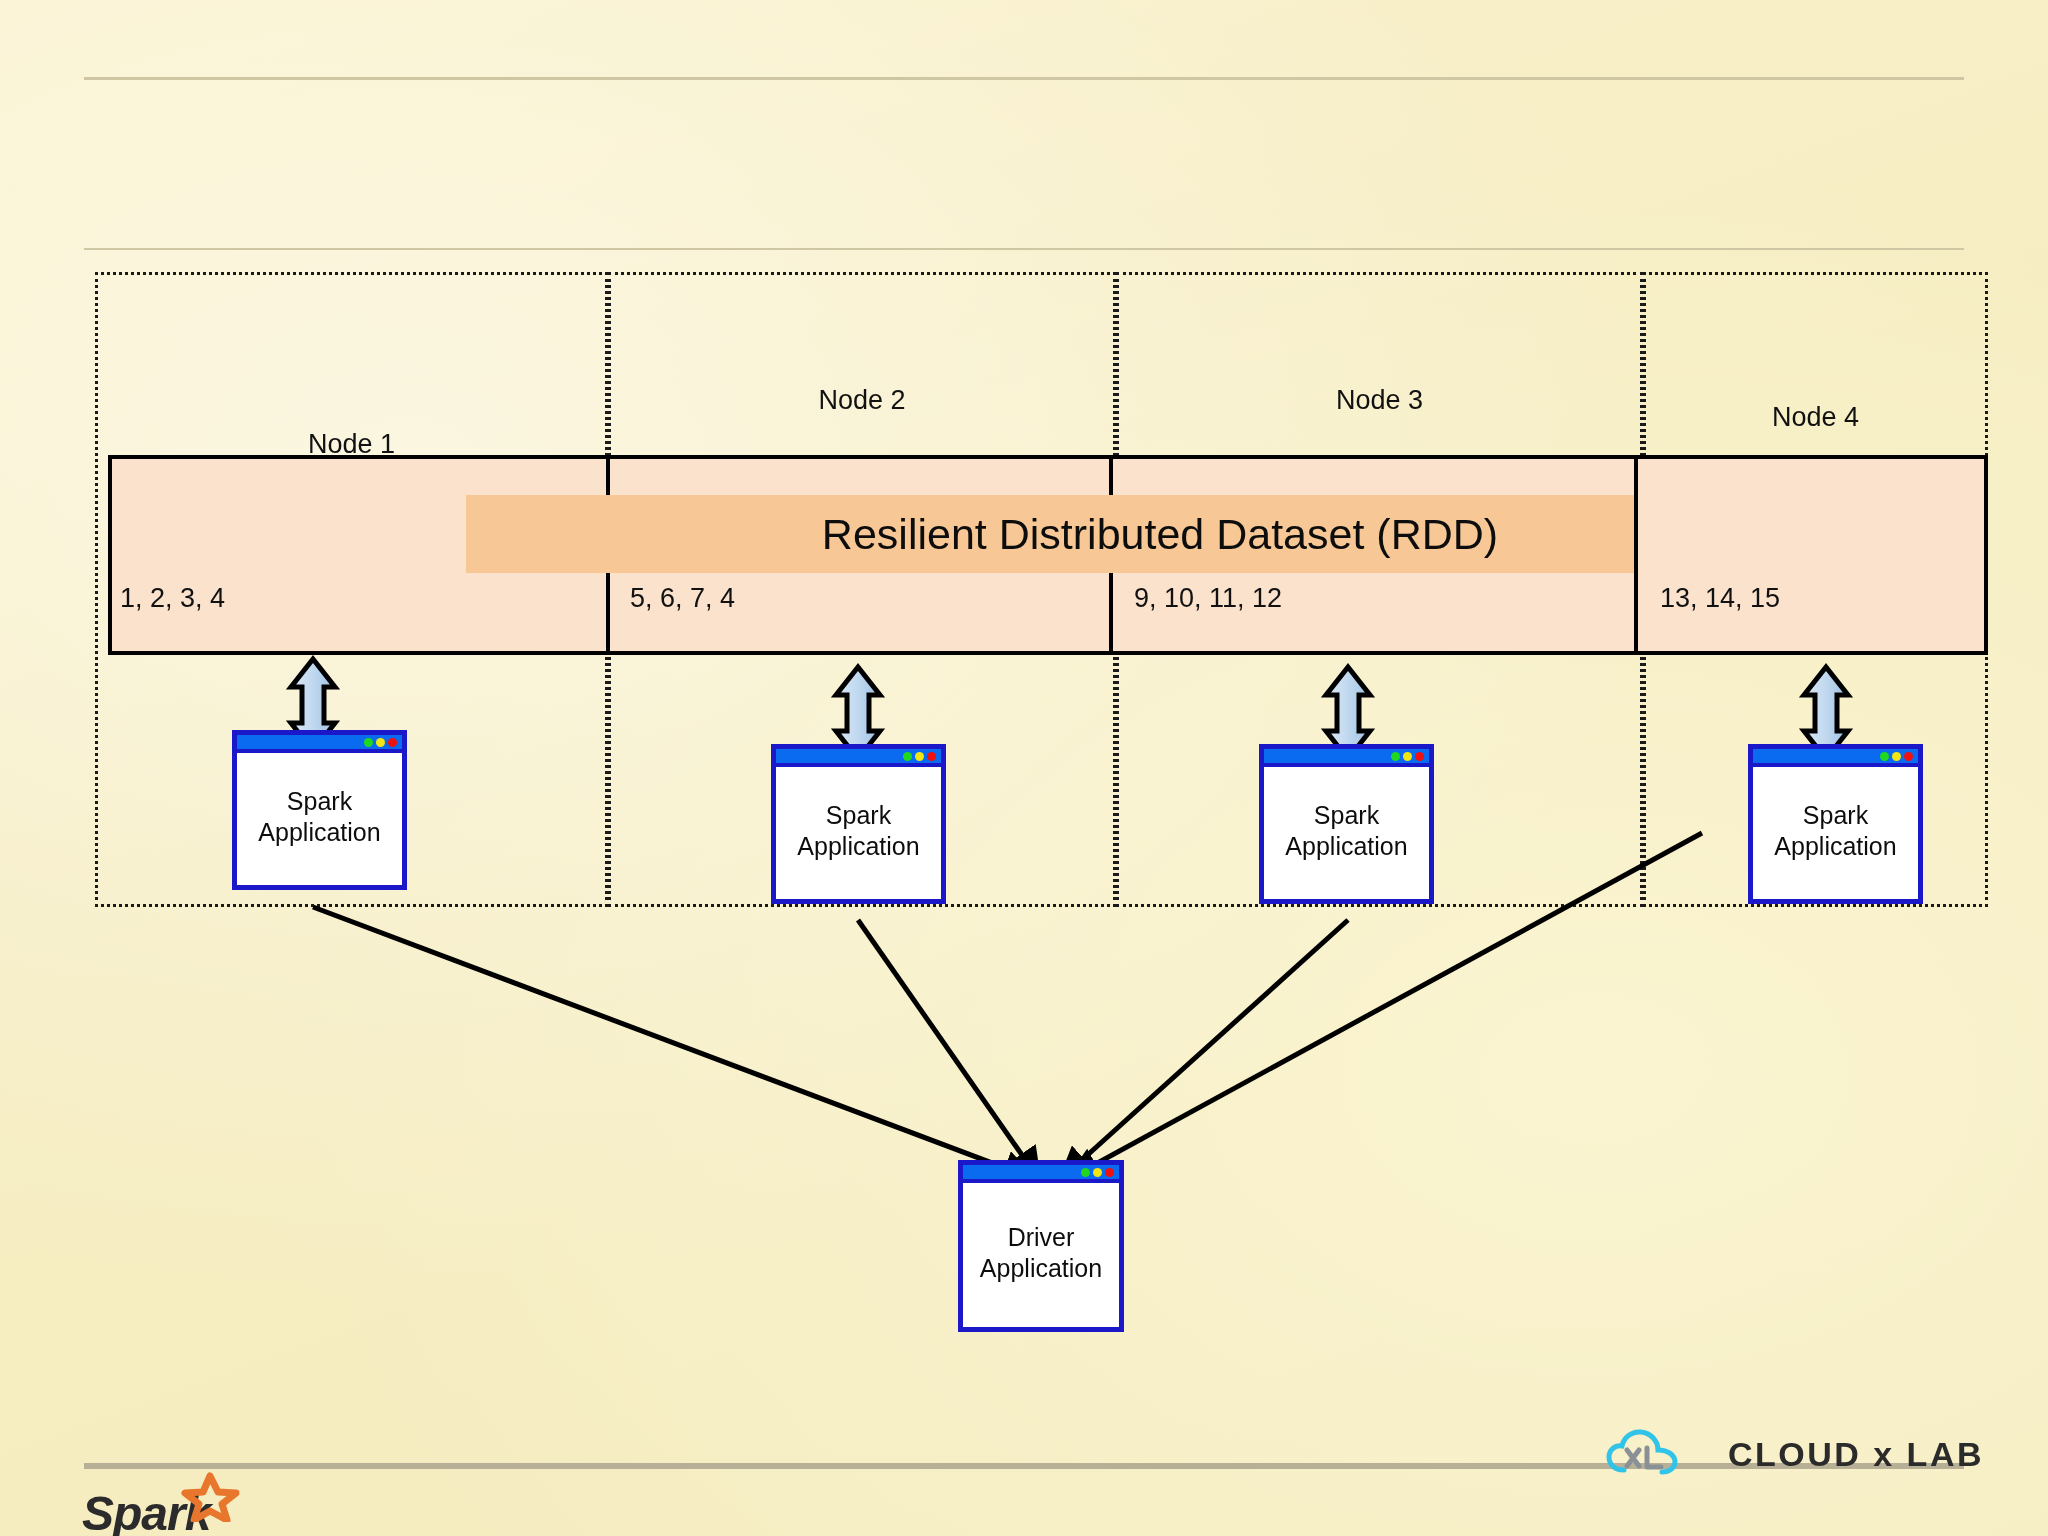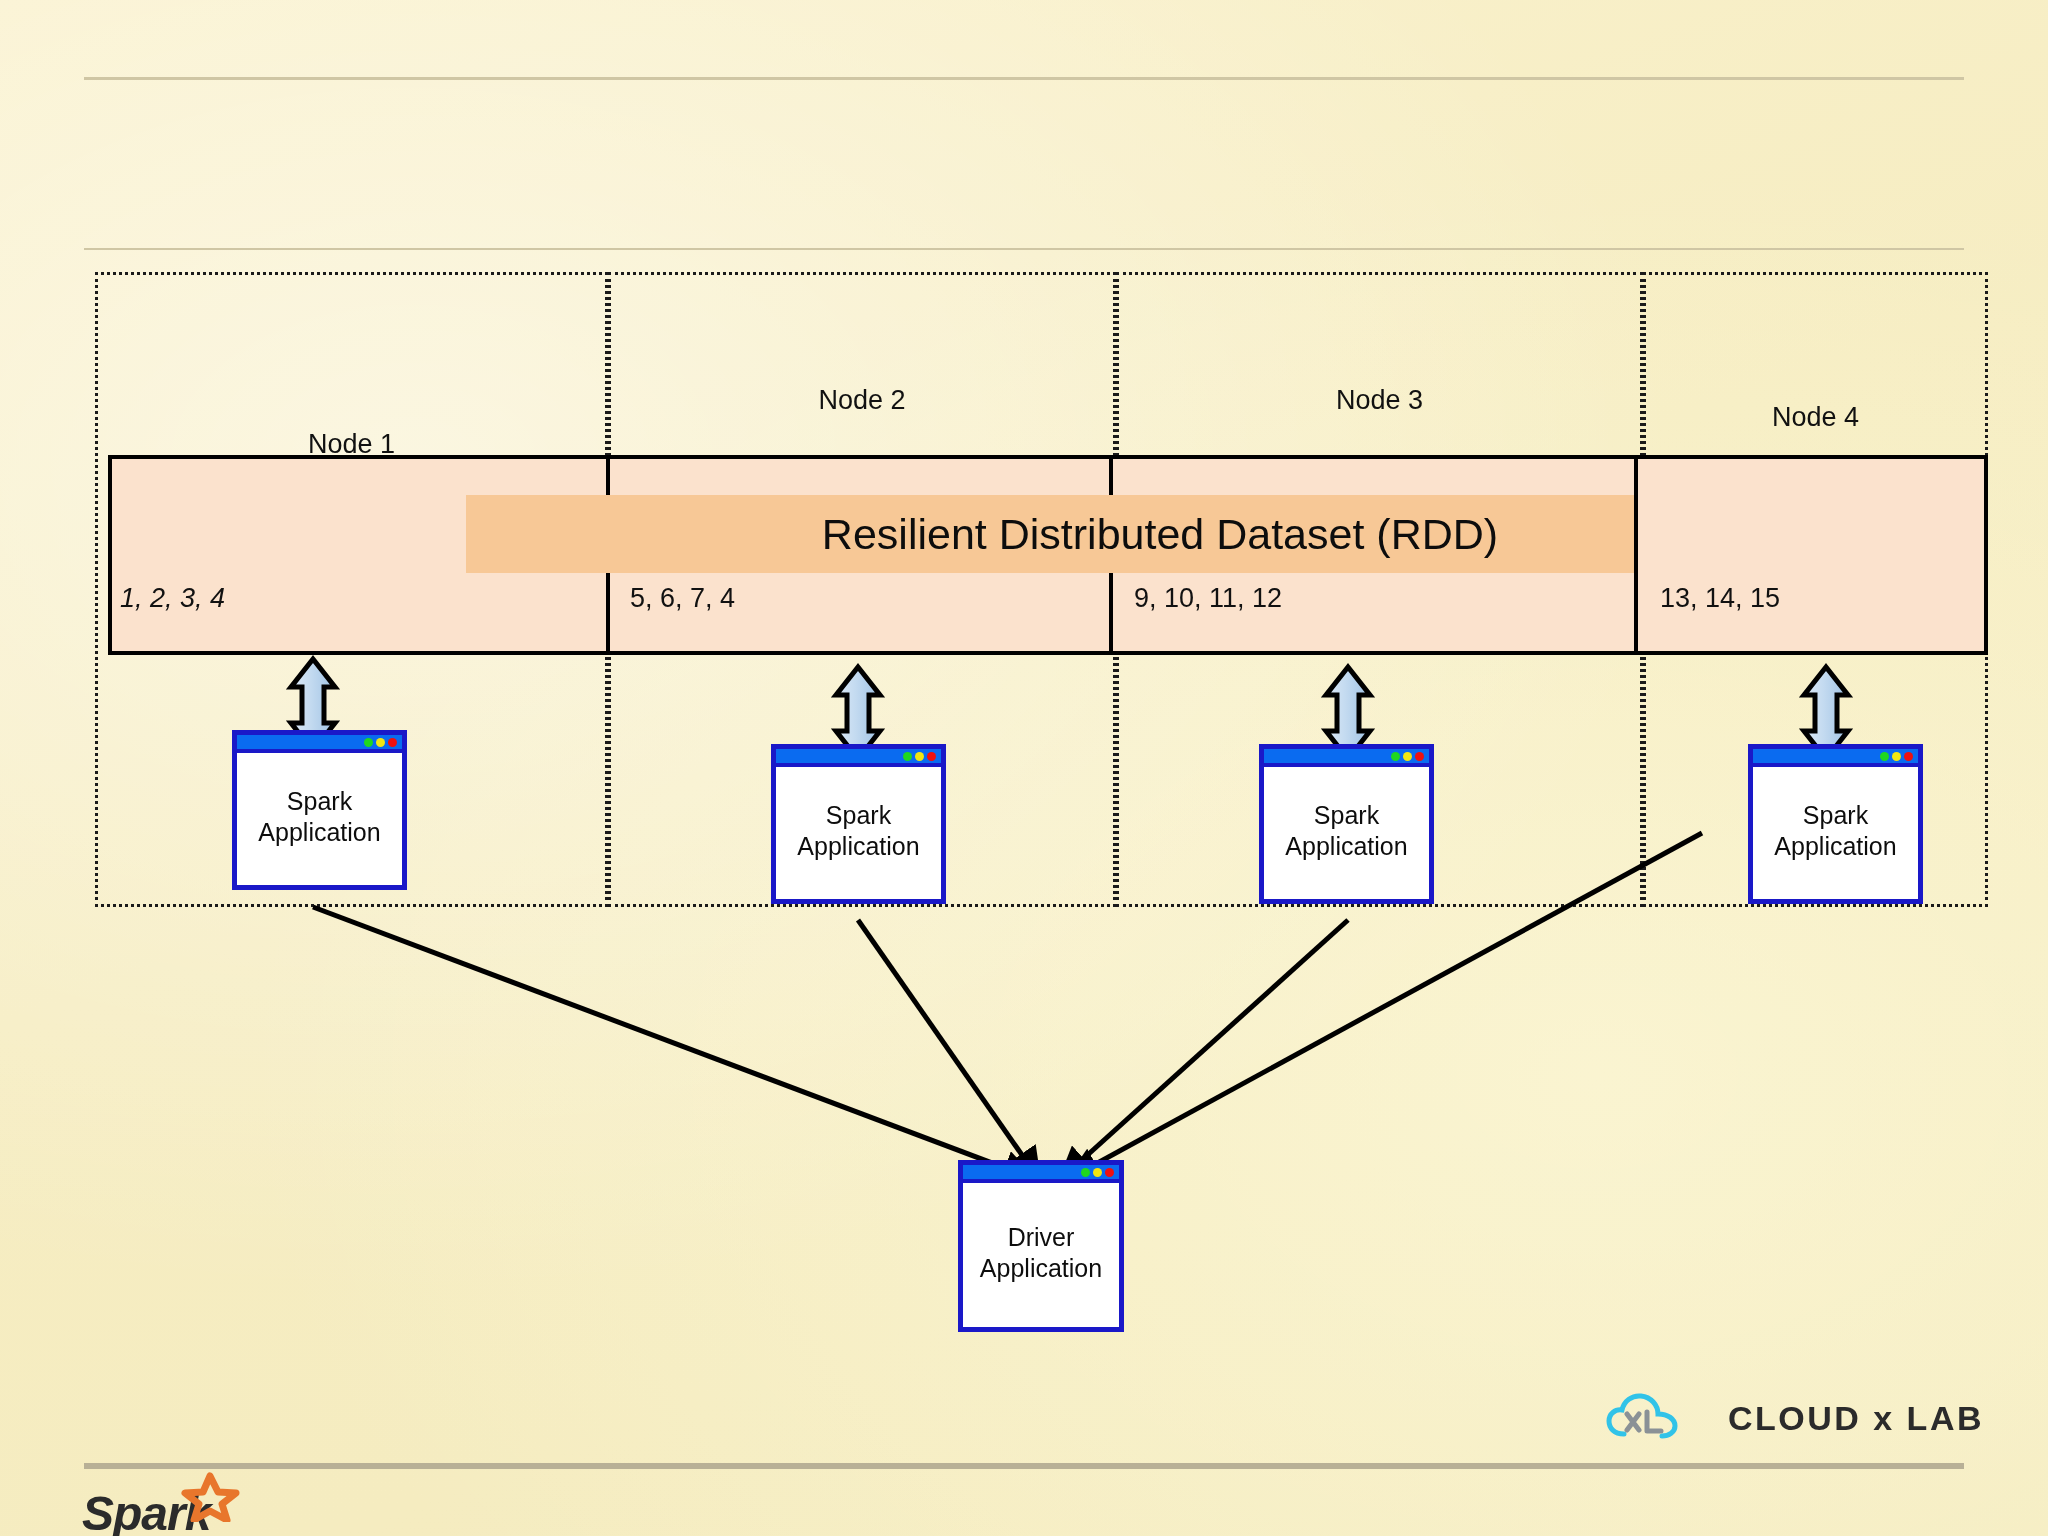--- a/index.html
+++ b/index.html
@@ -165,21 +165,21 @@
     left: 2px; top: 8px;
     font-size: 48px;
     font-style: italic;
     font-weight: 700;
     color: #2b2b2b;
     font-family: "Liberation Sans", sans-serif;
     letter-spacing: -1px;
   }
   #cxl-logo {
     position: absolute;
-    right: 64px; top: 1388px;
+    right: 64px; top: 1424px;
     height: 60px;
     display: flex;
     align-items: center;
     gap: 14px;
     text-align: center;
   }
   #cxl-wordmark {
     font-size: 34px;
     font-weight: 700;
     letter-spacing: 2.5px;
@@ -220,21 +220,21 @@
 
   <div id="rdd-strip">
     <div class="rdd-divider" style="left:494px;"></div>
     <div class="rdd-divider" style="left:997px;"></div>
     <div class="rdd-divider" style="left:1522px;"></div>
   </div>
 
   <div id="rdd-banner"></div>
   <div id="rdd-banner-label">Resilient Distributed Dataset (RDD)</div>
 
-  <div class="partition-values" style="left:120px;font-style:italic;">1, 2, 3, 4</div>
+  <div class="partition-values" style="left:120px;">1, 2, 3, 4</div>
   <div class="partition-values" style="left:630px;">5, 6, 7, 4</div>
   <div class="partition-values" style="left:1134px;">9, 10, 11, 12</div>
   <div class="partition-values" style="left:1660px;">13, 14, 15</div>
 
   <svg class="overlay" viewBox="0 0 2048 1536">
     <defs>
       <linearGradient id="syncGrad" x1="0" y1="0" x2="1" y2="0">
         <stop offset="0%" stop-color="#dce9f7"></stop>
         <stop offset="45%" stop-color="#c3daf0"></stop>
         <stop offset="100%" stop-color="#9fc2e4"></stop>

